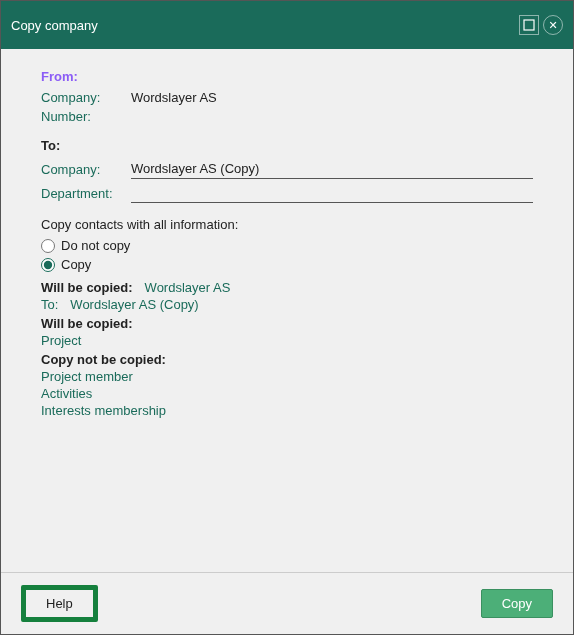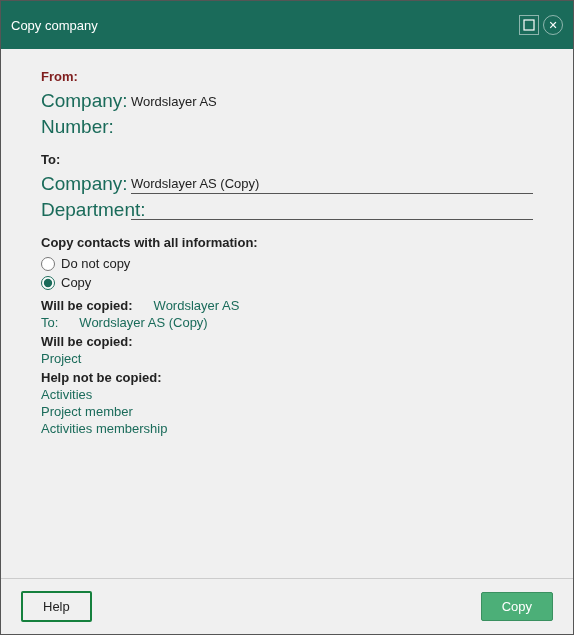--- a/index.html
+++ b/index.html
@@ -81,35 +81,35 @@
     }
 
     .dialog-body {
       flex: 1;
       padding: 20px 40px 10px 40px;
       overflow-y: auto;
     }
 
     .section-label {
       font-weight: bold;
-      color: #7f1d1d;
+      color: #8b5cf6;
       margin-bottom: 6px;
     }
 
     .field-row {
       display: flex;
       align-items: center;
       margin-bottom: 4px;
     }
 
     .field-label {
       color: #1a6b5a;
       width: 90px;
       flex-shrink: 0;
-      font-size: 19px;
+      font-size: 13px;
     }
 
     .field-value {
       color: #222;
       font-size: 13px;
     }
 
     .field-input {
       flex: 1;
       border: none;
@@ -133,21 +133,21 @@
       font-weight: bold;
       color: #222;
       margin-bottom: 6px;
     }
 
     .copy-contacts-section {
       margin-bottom: 8px;
     }
 
     .copy-contacts-label {
-      font-weight: bold;
+      font-weight: normal;
       color: #222;
       margin-bottom: 6px;
     }
 
     .radio-row {
       display: flex;
       align-items: flex-end;
       margin-bottom: 4px;
       gap: 6px;
     }
@@ -159,21 +159,21 @@
     }
 
     .radio-label {
       color: #222;
     }
 
     .info-line {
       margin-bottom: 2px;
       display: flex;
       flex-wrap: wrap;
-      gap: 17px;
+      gap: 8px;
     }
 
     .info-bold {
       font-weight: bold;
       color: #222;
       margin-right: 4px;
     }
 
     .info-text {
       color: #1a6b5a;
@@ -208,21 +208,21 @@
       display: flex;
     }
 
     .footer-right {
       display: flex;
       gap: 8px;
     }
 
     .btn {
       padding: 6px 20px;
-      border: 2px solid #15803d;
+      border: 5px solid #15803d;
       background: #f0f0f0;
       cursor: pointer;
       font-size: 13px;
       color: #222;
       min-width: 70px;
       border-radius: 2px;
     }
 
     .btn-primary {
       background: #4caf78;
@@ -297,25 +297,25 @@
 
     <div class="will-be-copied-section">
       <div class="info-line" style="margin-top:4px;">
         <span class="info-bold">Will be copied:</span>
       </div>
       <span class="copied-item">Project</span>
     </div>
 
     <div class="will-not-be-copied-section">
       <div class="info-line" style="margin-top:4px;">
-        <span class="info-bold">Help not be copied:</span>
-      </div>
+        <span class="info-bold">Copy not be copied:</span>
+      </div>
+      <span class="copied-item">Project member</span>
       <span class="copied-item">Activities</span>
-      <span class="copied-item">Project member</span>
-      <span class="copied-item">Activities membership</span>
+      <span class="copied-item">Interests membership</span>
     </div>
 
   </div>
 
   <div class="dialog-footer">
     <div class="footer-left">
       <button class="btn">Help</button>
     </div>
     <div class="footer-right">
       <button class="btn btn-primary">Copy</button>

